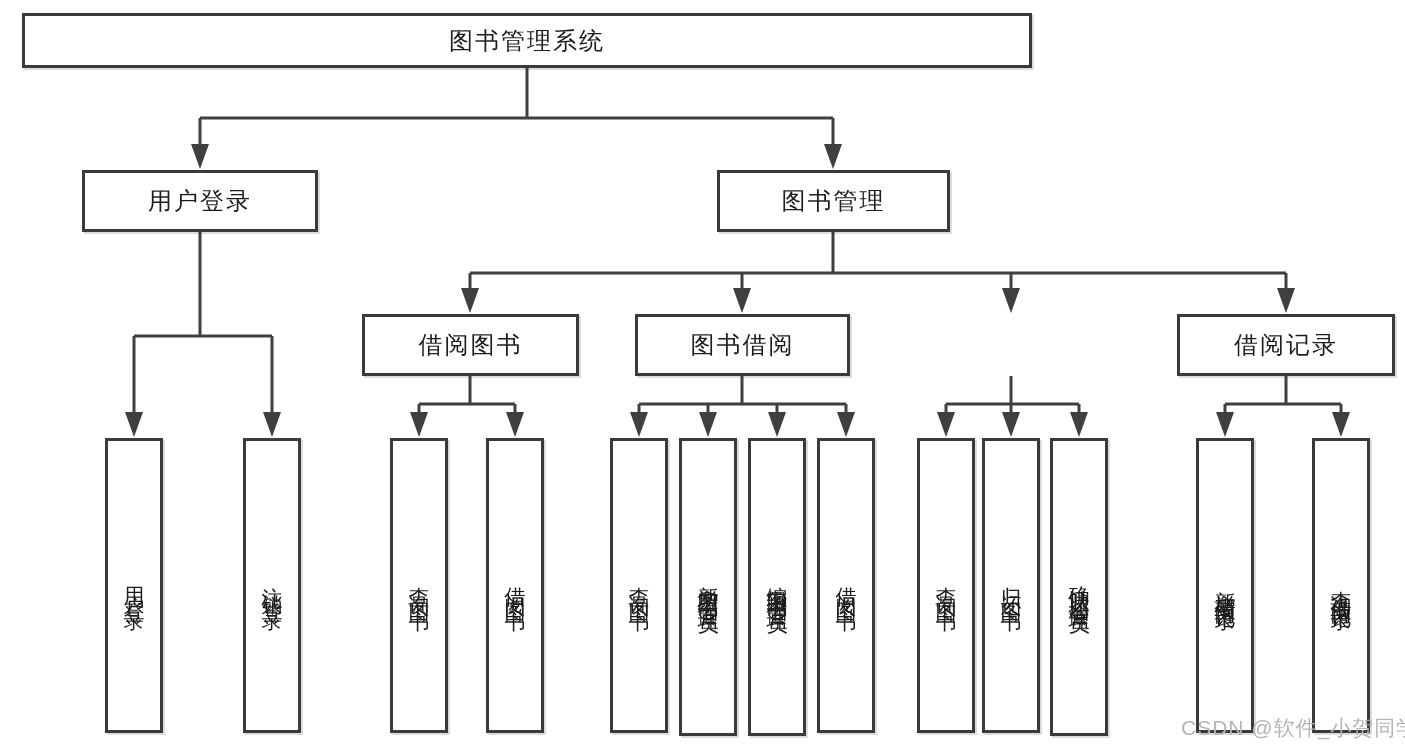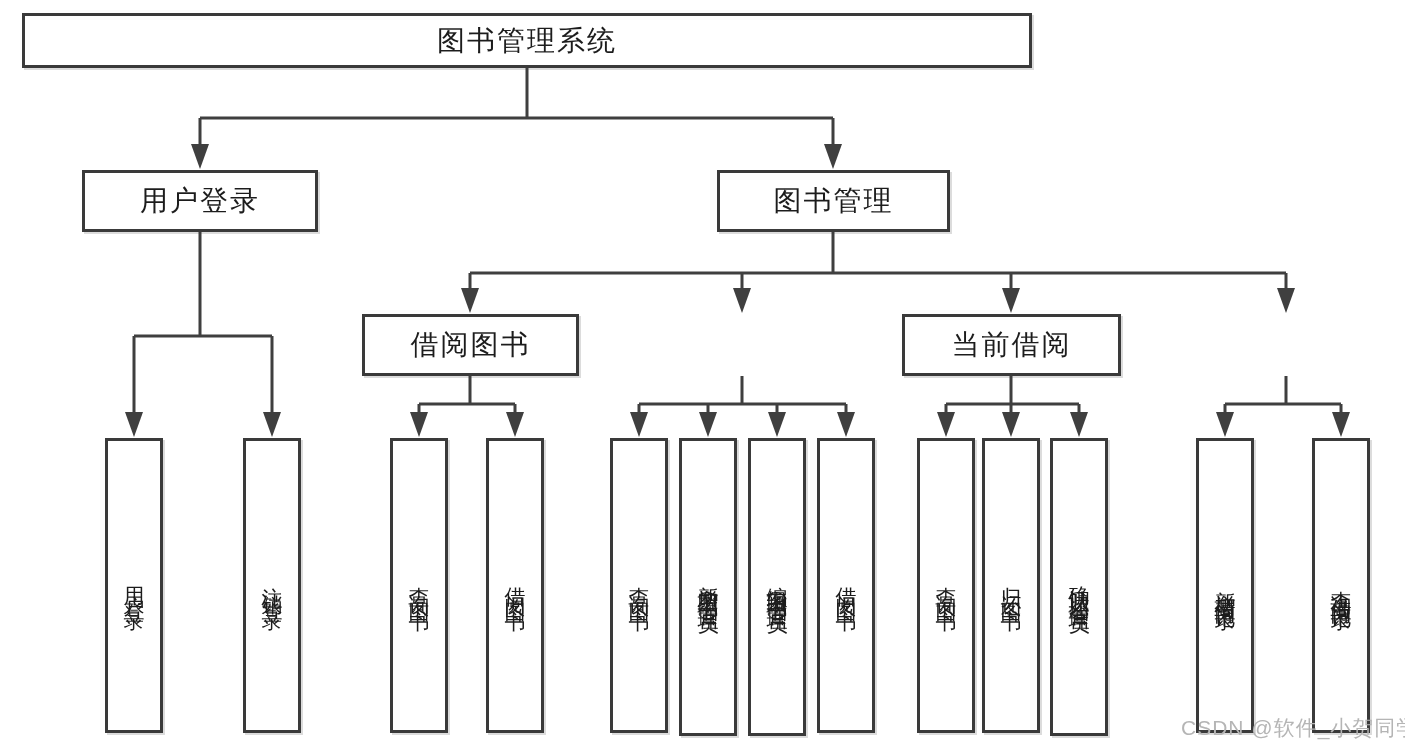--- a/index.html
+++ b/index.html
@@ -24,21 +24,21 @@
   .box {
     position: absolute;
     box-sizing: border-box;
     background: #ffffff;
     border: 3px solid #3a3a3a;
     box-shadow: 2px 2px 0 rgba(60,60,60,0.18);
     display: flex;
     align-items: center;
     justify-content: center;
     color: #1c1c1c;
-    font-size: 28px;
+    font-size: 24px;
     letter-spacing: 2px;
     white-space: nowrap;
     z-index: 2;
   }
   .box.v {
     writing-mode: vertical-rl;
     text-orientation: mixed;
     font-size: 21px;
     letter-spacing: 8px;
     white-space: normal;
@@ -94,21 +94,22 @@
       <polygon points="1332,412 1350,412 1341,437"></polygon>
     </g>
   </svg>
 
   <div class="box" style="left:22px; top:13px; width:1010px; height:55px;">图书管理系统</div>
 
   <div class="box" style="left:82px; top:170px; width:236px; height:62px;">用户登录</div>
   <div class="box" style="left:717px; top:170px; width:233px; height:62px;text-align:right;">图书管理</div>
 
   <div class="box" style="left:362px; top:314px; width:217px; height:62px;">借阅图书</div>
-  <div class="box" style="left:902px; top:314px; width:219px; height:62px;">当前借阅</div>
+  <div class="box" style="left:635px; top:314px; width:215px; height:62px;">图书借阅</div>
+  <div class="box" style="left:1177px; top:314px; width:218px; height:62px;">借阅记录</div>
 
   <div class="box v" style="left:105px; top:438px; width:58px; height:295px;">用户登录</div>
   <div class="box v" style="left:243px; top:438px; width:58px; height:295px;">注销登录</div>
 
   <div class="box v" style="left:390px; top:438px; width:58px; height:295px;">查询图书</div>
   <div class="box v" style="left:486px; top:438px; width:58px; height:295px;">借阅图书</div>
 
   <div class="box v" style="left:610px; top:438px; width:58px; height:295px;">查询图书</div>
   <div class="box v dense" style="left:679px; top:438px; width:58px; height:298px;">新增图书（管理员）</div>
   <div class="box v dense" style="left:748px; top:438px; width:58px; height:298px;">编辑图书（管理员）</div>

